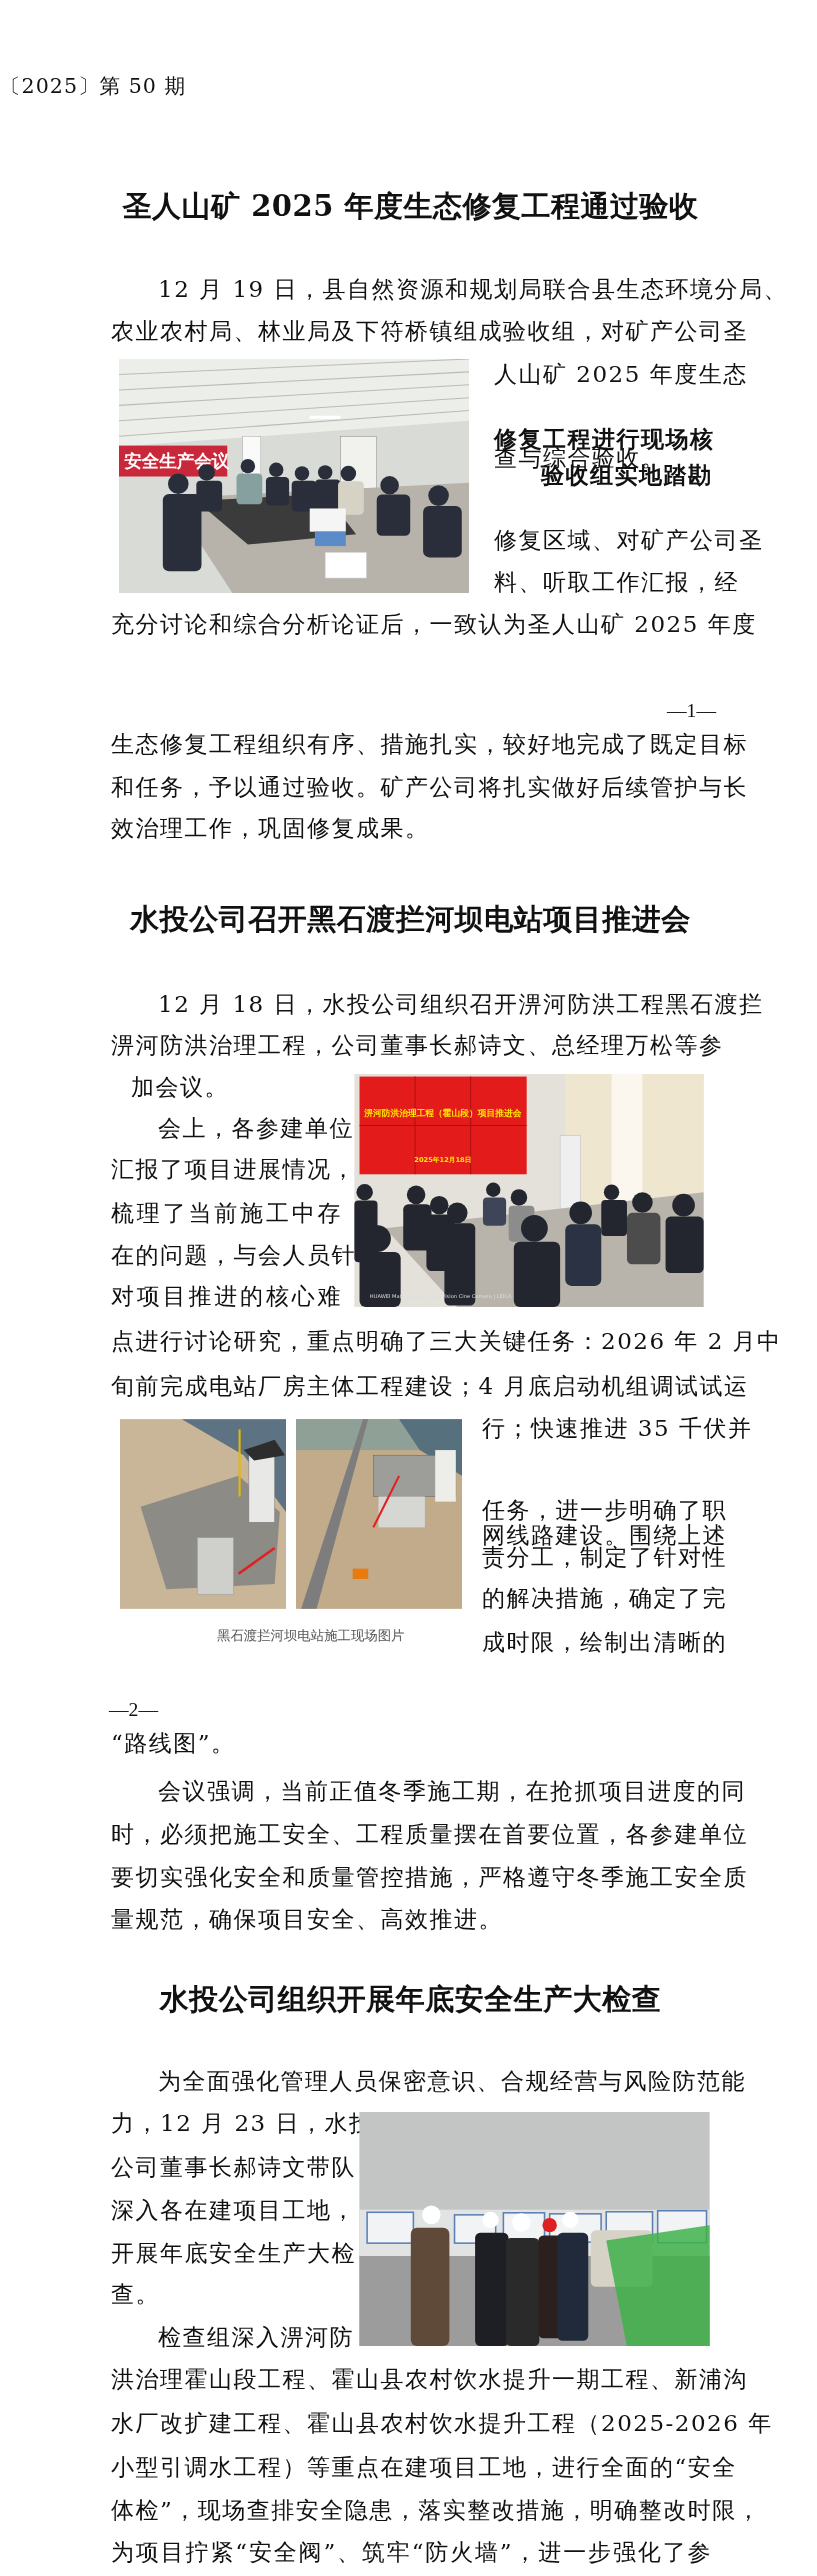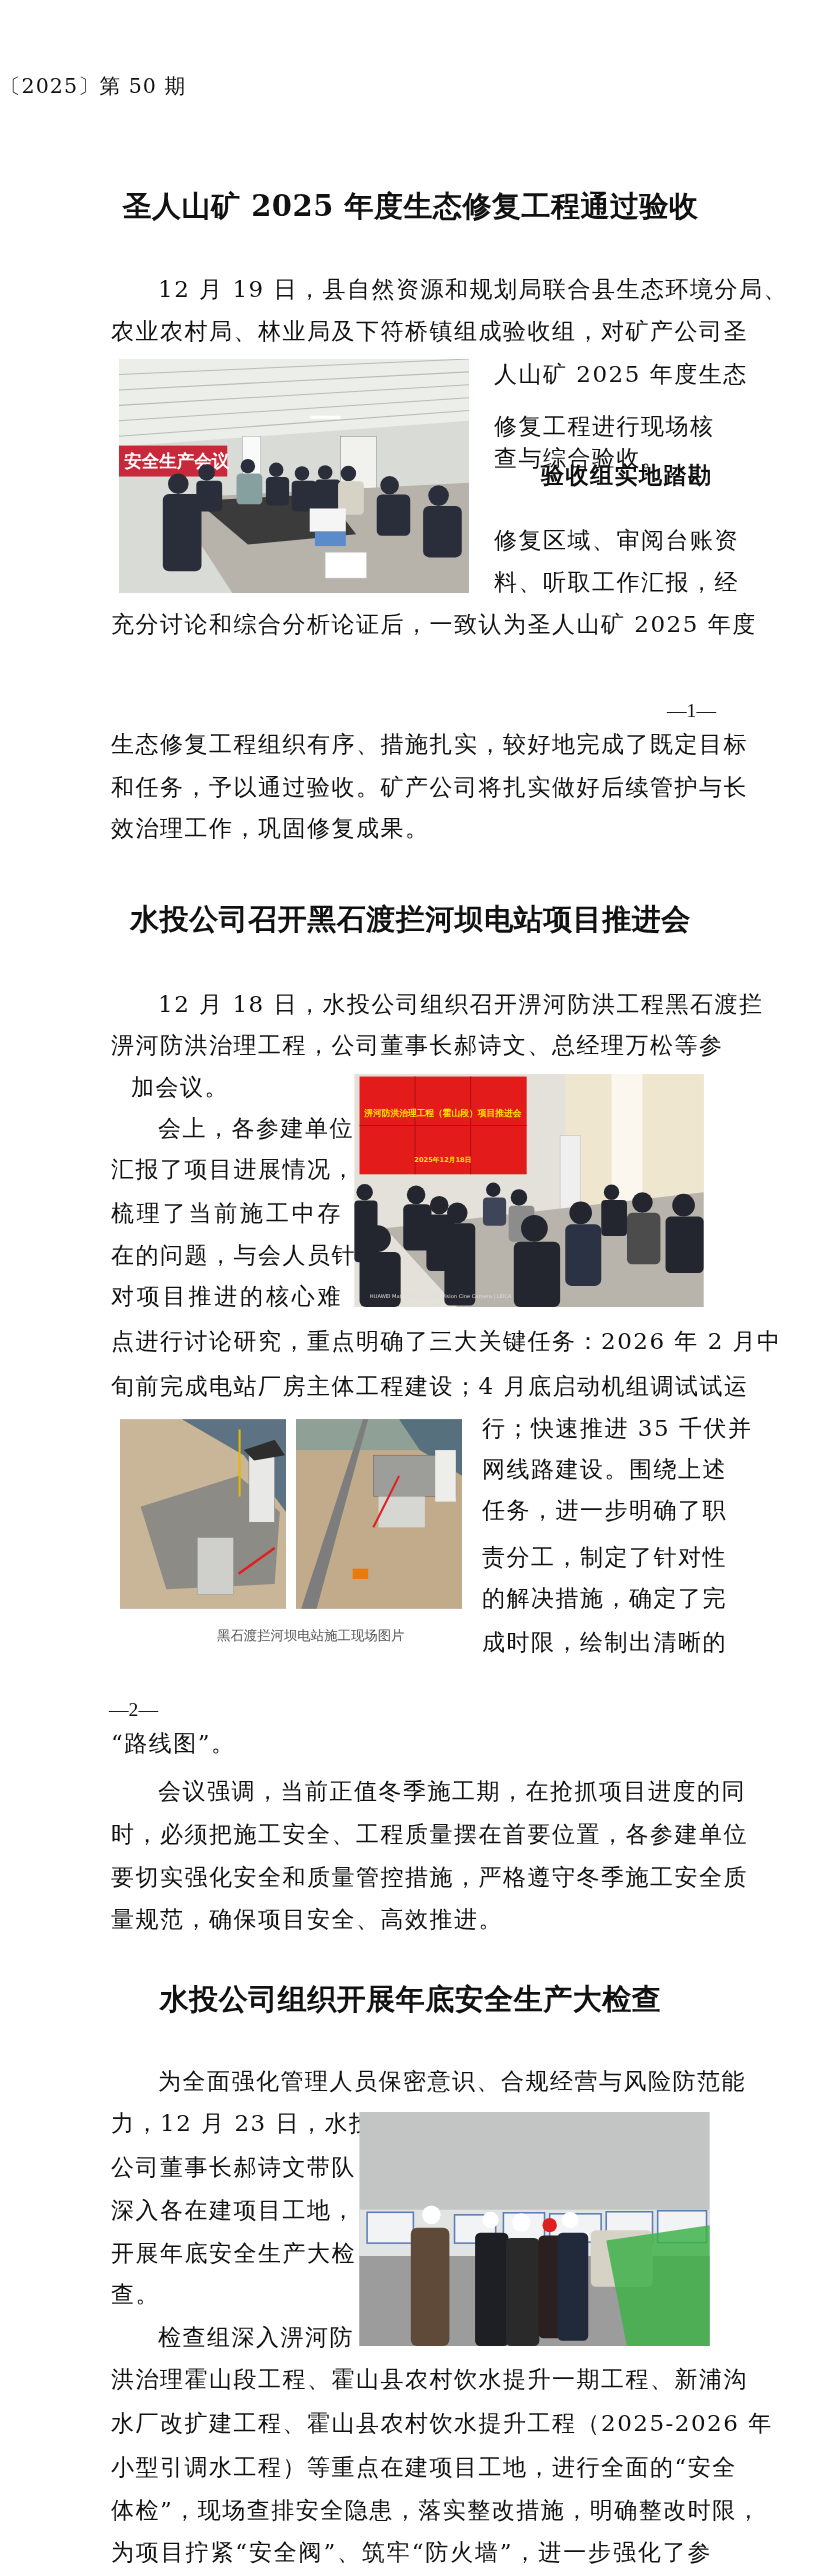--- a/index.html
+++ b/index.html
@@ -63,24 +63,24 @@
       <circle cx="620" cy="265" r="20"></circle>
         <rect x="590" y="285" width="75" height="100" rx="12"></rect>
     </g>
     <rect x="370" y="290" width="70" height="45" fill="#f5f5f5"></rect>
     <rect x="380" y="335" width="60" height="28" fill="#5b8bc9"></rect>
     <rect x="400" y="375" width="80" height="50" fill="#ffffff" stroke="#ccc"></rect>
   </svg>
 </div>
 
 <div class="abs line just" style="top:363px; left:494px; width:218px;">人山矿 2025 年度生态</div>
-<div class="abs line just" style="top:415px; left:494px; width:218px;">修复工程进行现场核</div>
+<div class="abs line just" style="top:427px; left:494px; width:218px;font-weight:bold;">修复工程进行现场核</div>
 <div class="abs line" style="top:447px; left:494px; width:218px;">查与综合验收。</div>
 <div class="abs line just" style="top:463px; left:541px; width:171px;font-weight:bold;">验收组实地踏勘</div>
-<div class="abs line just" style="top:529px; left:494px; width:218px;">修复区域、审阅台账资</div>
+<div class="abs line just" style="top:529px; left:494px; width:218px;">修复区域、对矿产公司圣</div>
 <div class="abs line just" style="top:571px; left:494px; width:218px;">料、听取工作汇报，经</div>
 <div class="abs line just" style="top:613px; left:111px; width:601px;">充分讨论和综合分析论证后，一致认为圣人山矿 2025 年度</div>
 
 <div class="abs pageno" style="top:700px; left:667px;">—1—</div>
 
 <div class="abs line just" style="top:733px; left:111px; width:601px;">生态修复工程组织有序、措施扎实，较好地完成了既定目标</div>
 <div class="abs line just" style="top:776px; left:111px; width:601px;">和任务，予以通过验收。矿产公司将扎实做好后续管护与长</div>
 <div class="abs line" style="top:817px; left:111px;">效治理工作，巩固修复成果。</div>
 
 <div class="abs title" style="top:900px;">水投公司召开黑石渡拦河坝电站项目推进会</div>
@@ -163,21 +163,21 @@
     <rect x="150" y="70" width="160" height="80" fill="#9d9d9a" stroke="#666"></rect>
     <rect x="270" y="60" width="40" height="100" fill="#ededea"></rect>
     <rect x="160" y="150" width="90" height="60" fill="#d6d6d3"></rect>
     <line x1="150" y1="210" x2="200" y2="110" stroke="#e02020" stroke-width="4"></line>
     <rect x="110" y="290" width="30" height="20" fill="#e87a10"></rect>
   </svg>
 </div>
 <div class="abs caption" style="top:1627px; left:217px;">黑石渡拦河坝电站施工现场图片</div>
 
 <div class="abs line just" style="top:1417px; left:482px; width:230px;">行；快速推进 35 千伏并</div>
-<div class="abs line just" style="top:1458px; left:482px; width:230px;">网线路建设。围绕上述</div>
+<div class="abs line just" style="top:1524px; left:482px; width:230px;">网线路建设。围绕上述</div>
 <div class="abs line just" style="top:1499px; left:482px; width:230px;">任务，进一步明确了职</div>
 <div class="abs line just" style="top:1546px; left:482px; width:230px;">责分工，制定了针对性</div>
 <div class="abs line just" style="top:1587px; left:482px; width:230px;">的解决措施，确定了完</div>
 <div class="abs line just" style="top:1631px; left:482px; width:230px;">成时限，绘制出清晰的</div>
 
 <div class="abs pageno" style="top:1699px; left:109px;">—2—</div>
 
 <div class="abs line" style="top:1732px; left:111px;">“路线图”。</div>
 <div class="abs line just" style="top:1780px; left:158px; width:554px;">会议强调，当前正值冬季施工期，在抢抓项目进度的同</div>
 <div class="abs line just" style="top:1823px; left:111px; width:601px;">时，必须把施工安全、工程质量摆在首要位置，各参建单位</div>

